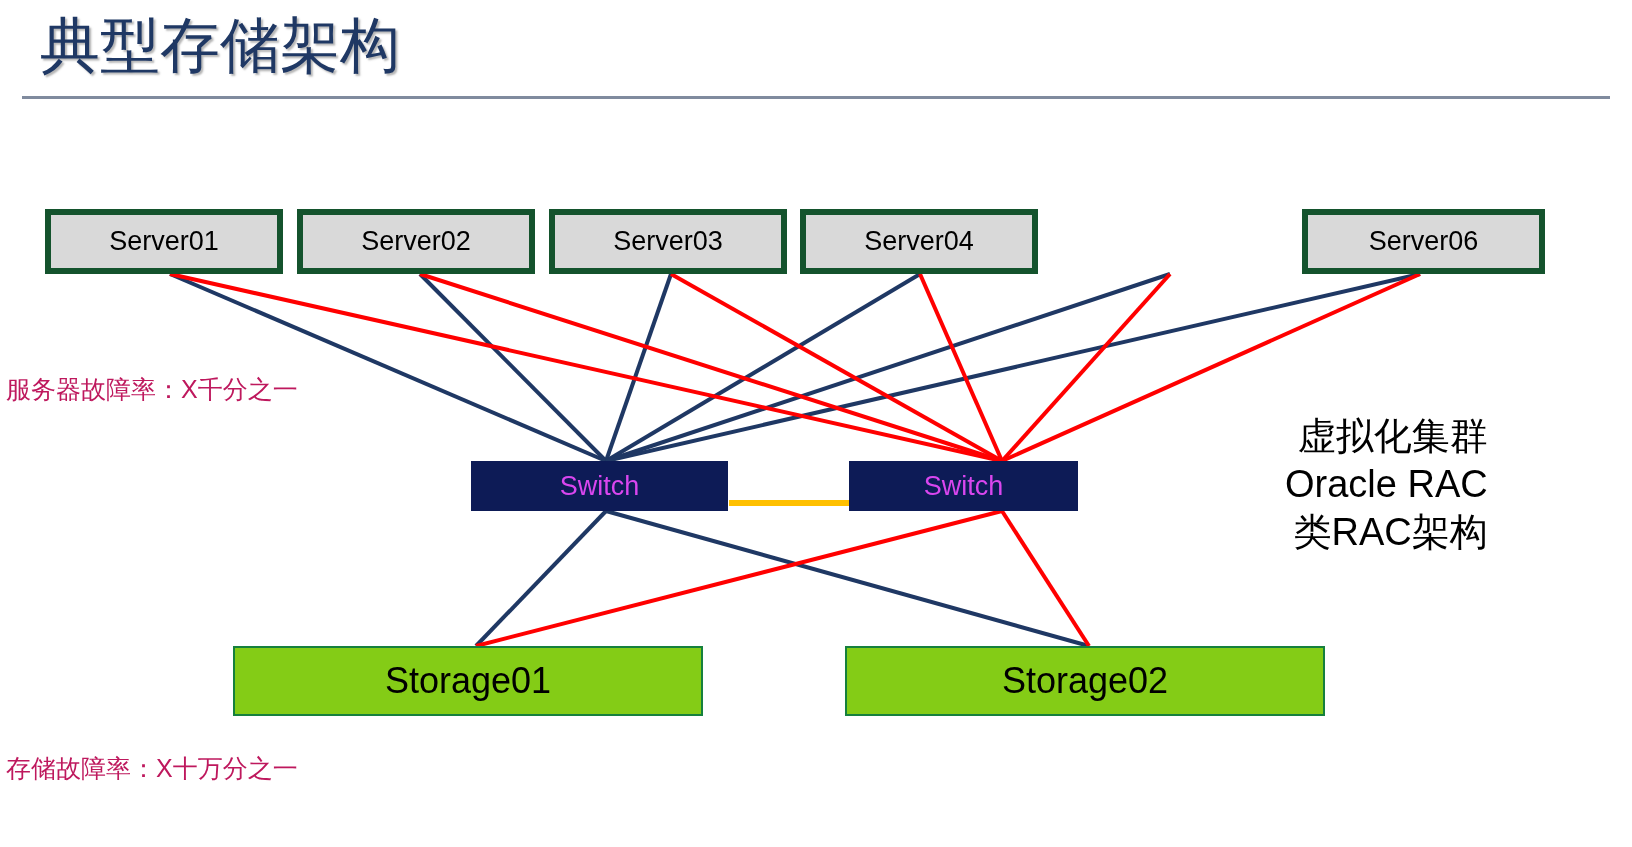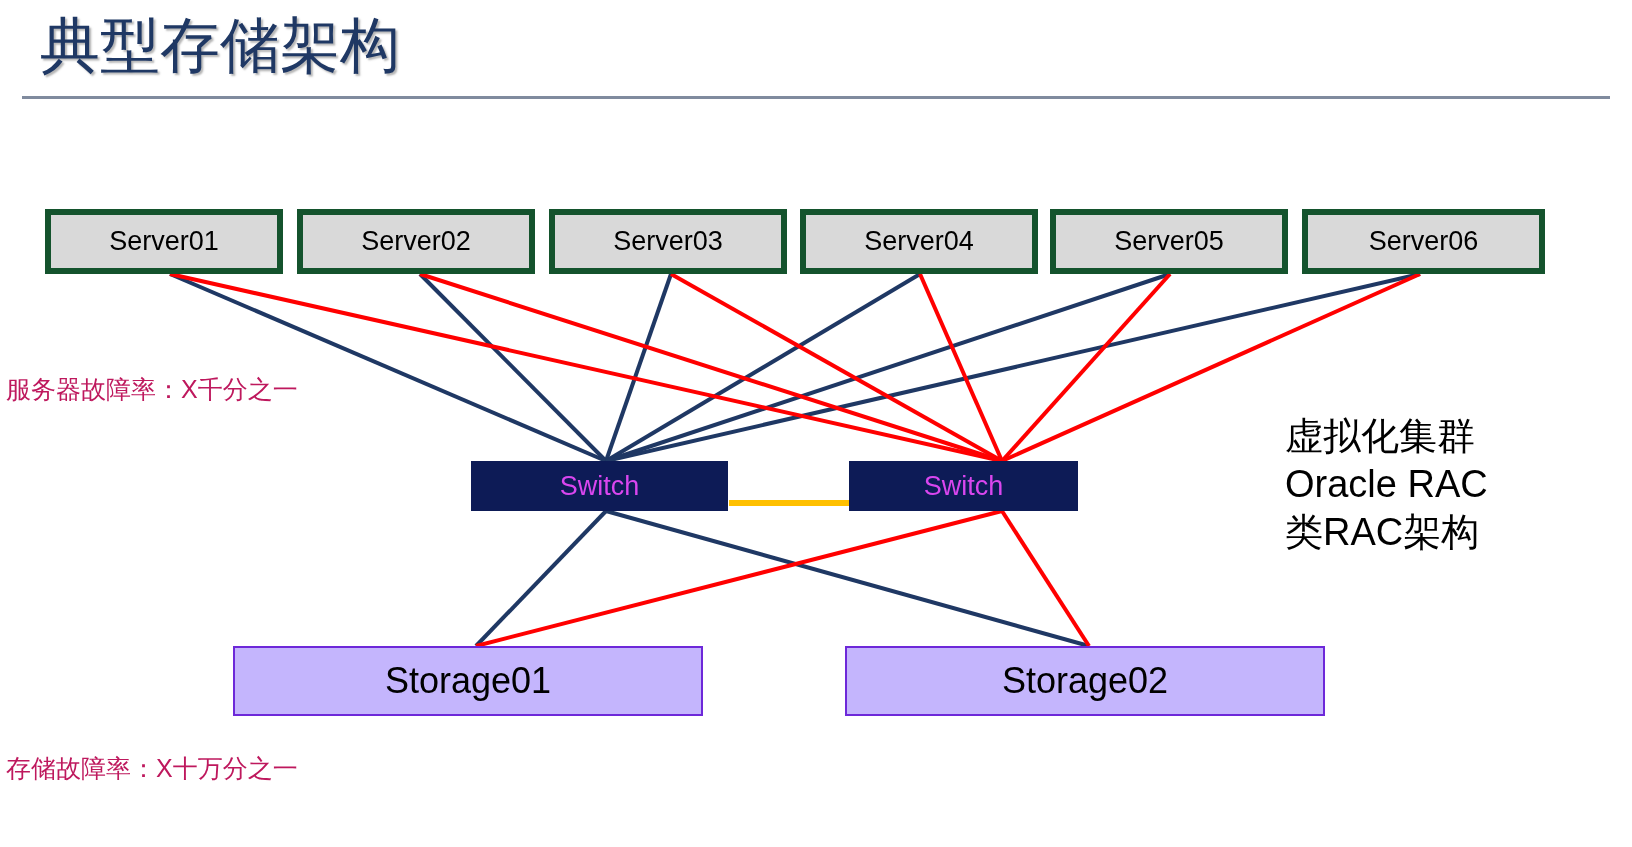--- a/index.html
+++ b/index.html
@@ -69,42 +69,43 @@
     height: 65px;
   }
   .switch-box {
     background: #0d1b56;
     border: none;
     color: #d946ef;
     font-size: 27px;
     height: 50px;
   }
   .storage-box {
-    background: #c4b5fd;
-    border: 2px solid #6d28d9;
+    background: #84cc16;
+    border: 2px solid #15803d;
     color: #000000;
     font-size: 36px;
     height: 70px;
   }
 
   
   .annotation {
     position: absolute;
     color: #be185d;
     white-space: nowrap;
     font-size: 25px;
   }
   #right-note {
     position: absolute;
     left: 1285px;
     top: 412px;
     color: #000000;
     font-size: 38px;
     line-height: 48px;
     white-space: nowrap;
+    text-align: right;
   }
   #right-note div { white-space: nowrap; }
 </style>
 </head>
 <body>
 
 <div id="slide-title">典型存储架构</div>
 
 <div id="title-rule"></div>
 
@@ -135,23 +136,20 @@
   </div>
   <div class="node server-box" style="left: 297px; top: 209px; width: 238px; height: 65px;">
     <span>Server02</span>
   </div>
   <div class="node server-box" style="left: 549px; top: 209px; width: 238px; height: 65px;">
     <span>Server03</span>
   </div>
   <div class="node server-box" style="left: 800px; top: 209px; width: 238px; height: 65px;">
     <span>Server04</span>
   </div>
-  <div class="node server-box" style="left: 1050px; top: 209px; width: 238px; height: 65px;">
-    <span>Server05</span>
-  </div>
   <div class="node server-box" style="left: 1302px; top: 209px; width: 243px; height: 65px;">
     <span>Server06</span>
   </div>
 
   <div class="node switch-box" style="left: 471px; top: 461px; width: 257px; height: 50px;">
     <span>Switch</span>
   </div>
   <div class="node switch-box" style="left: 849px; top: 461px; width: 229px; height: 50px;">
     <span>Switch</span>
   </div>

